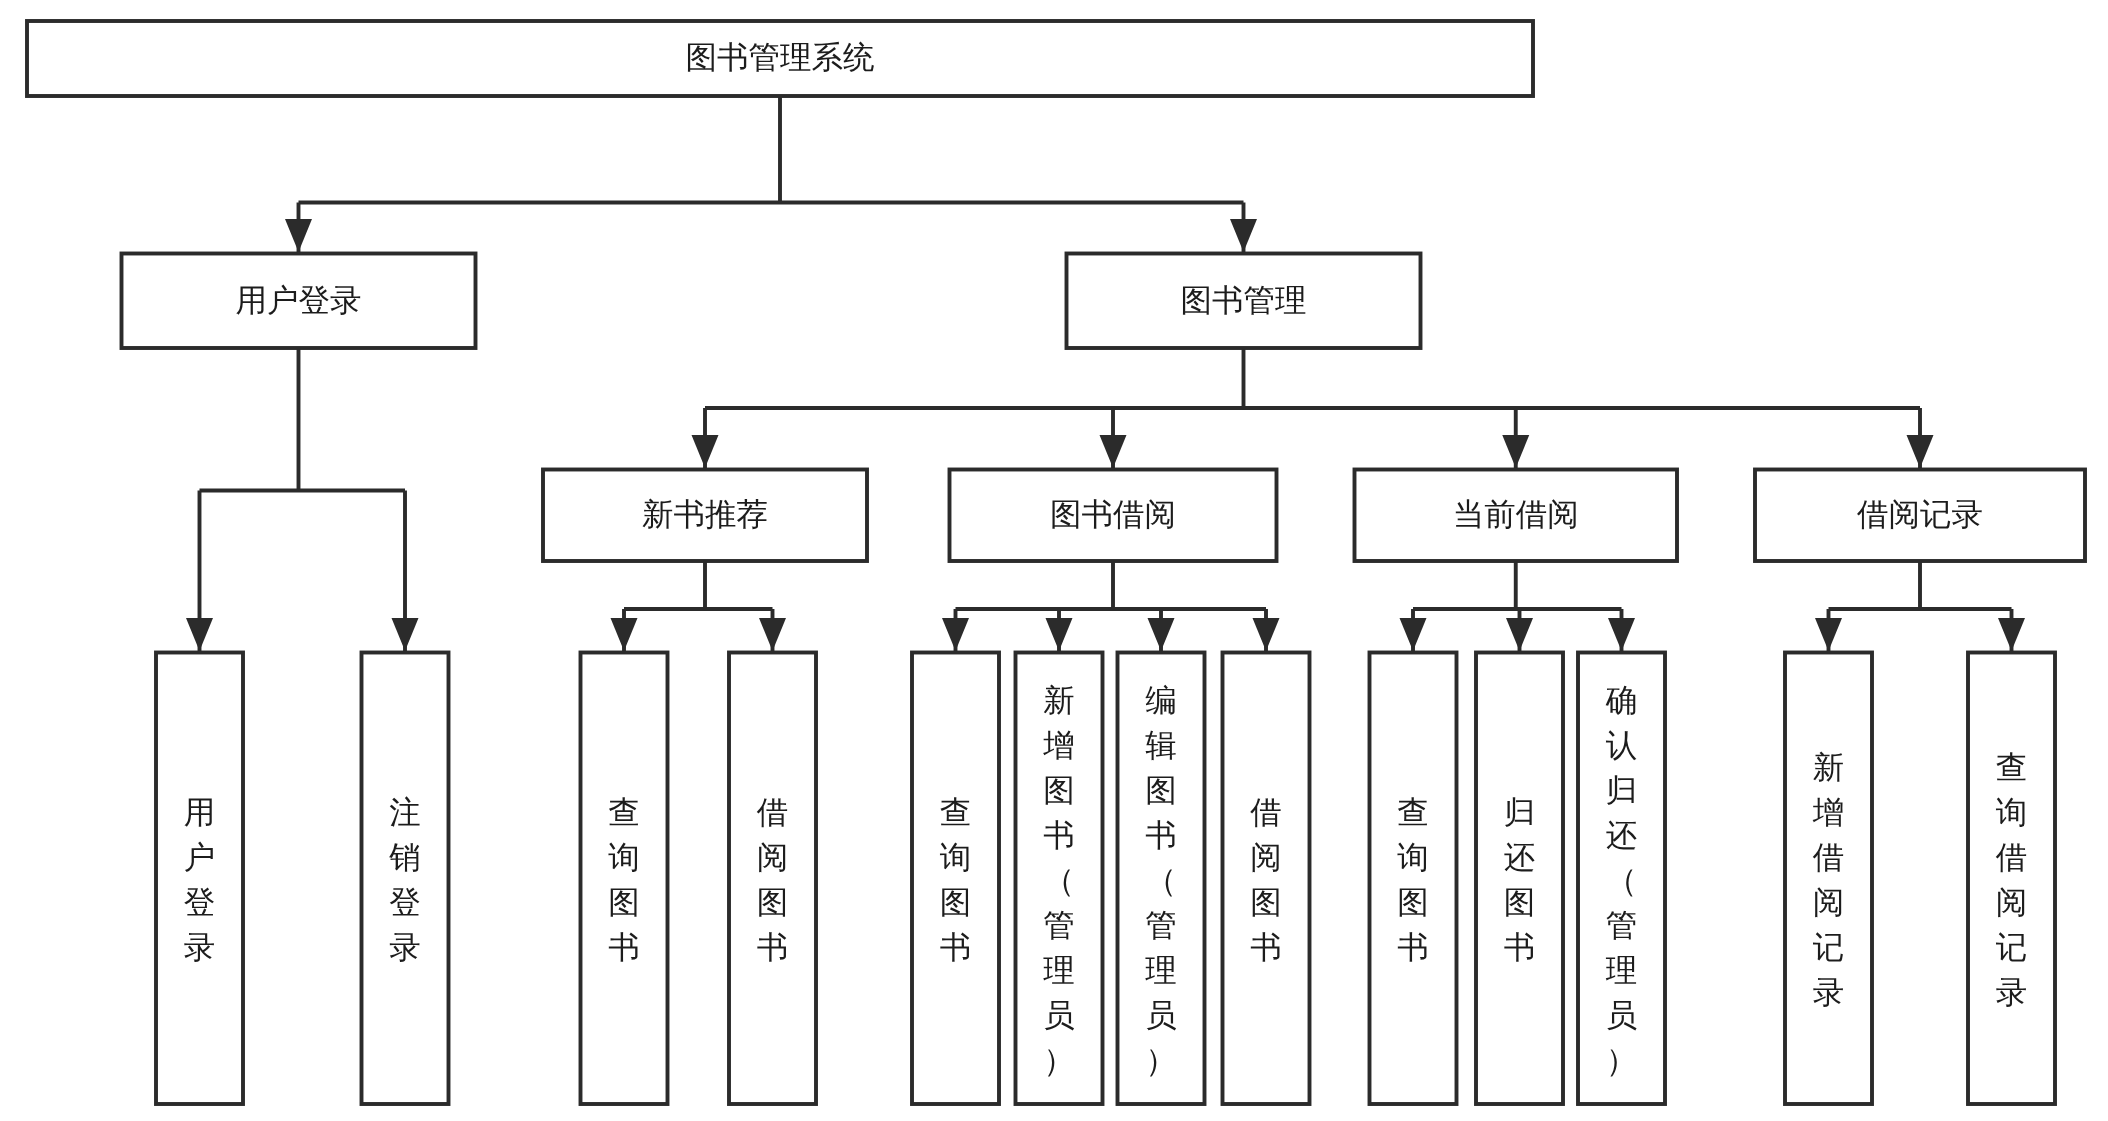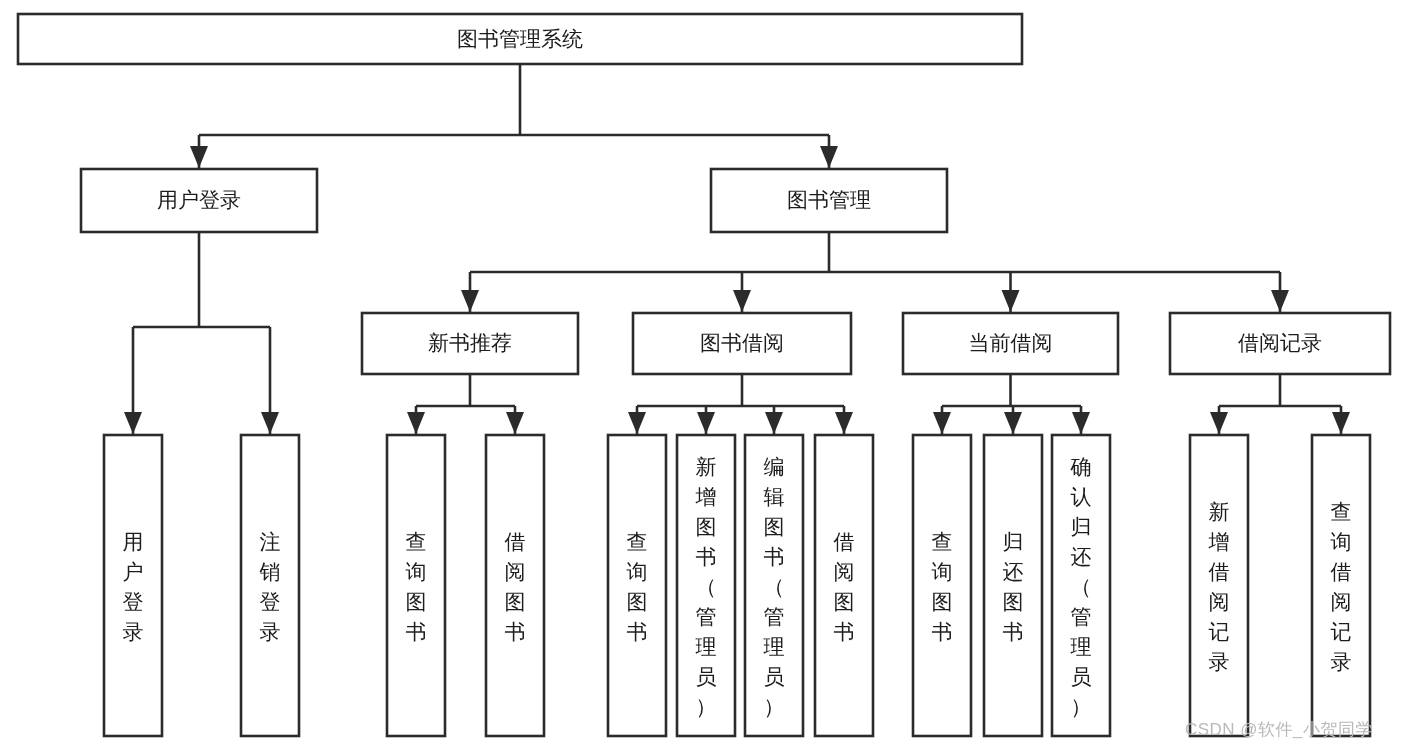--- a/index.html
+++ b/index.html
@@ -205,14 +205,13 @@
           <rect x="1190" y="435" width="58" height="301" class="node-rect"></rect>
           <text x="1219" class="node-label-vertical"><tspan x="1219" y="518.9">新</tspan><tspan x="1219" y="548.9">增</tspan><tspan x="1219" y="578.9">借</tspan><tspan x="1219" y="608.9">阅</tspan><tspan x="1219" y="638.9">记</tspan><tspan x="1219" y="668.9">录</tspan></text>
         </g>
         <g>
           <rect x="1312" y="435" width="58" height="301" class="node-rect"></rect>
           <text x="1341" class="node-label-vertical"><tspan x="1341" y="518.9">查</tspan><tspan x="1341" y="548.9">询</tspan><tspan x="1341" y="578.9">借</tspan><tspan x="1341" y="608.9">阅</tspan><tspan x="1341" y="638.9">记</tspan><tspan x="1341" y="668.9">录</tspan></text>
         </g>
       </g>
   </svg>
 
-  <div class="watermark">CSDN @软件_小贺同学</div>
 </div>
 
 </body></html>

